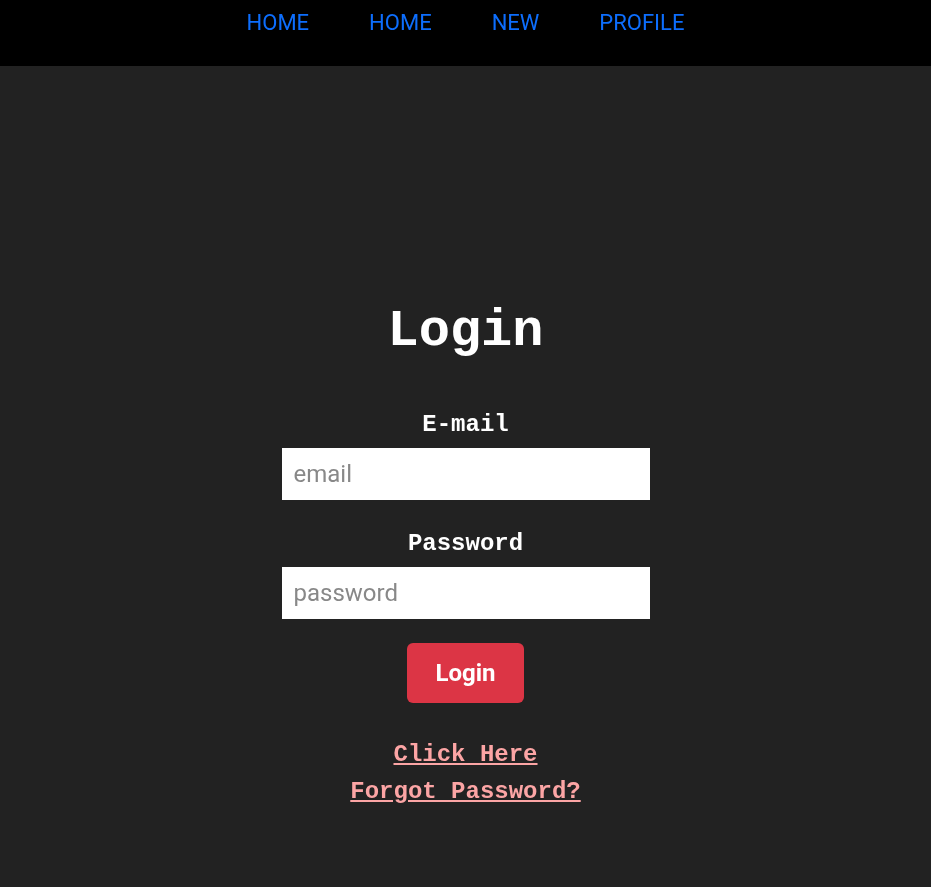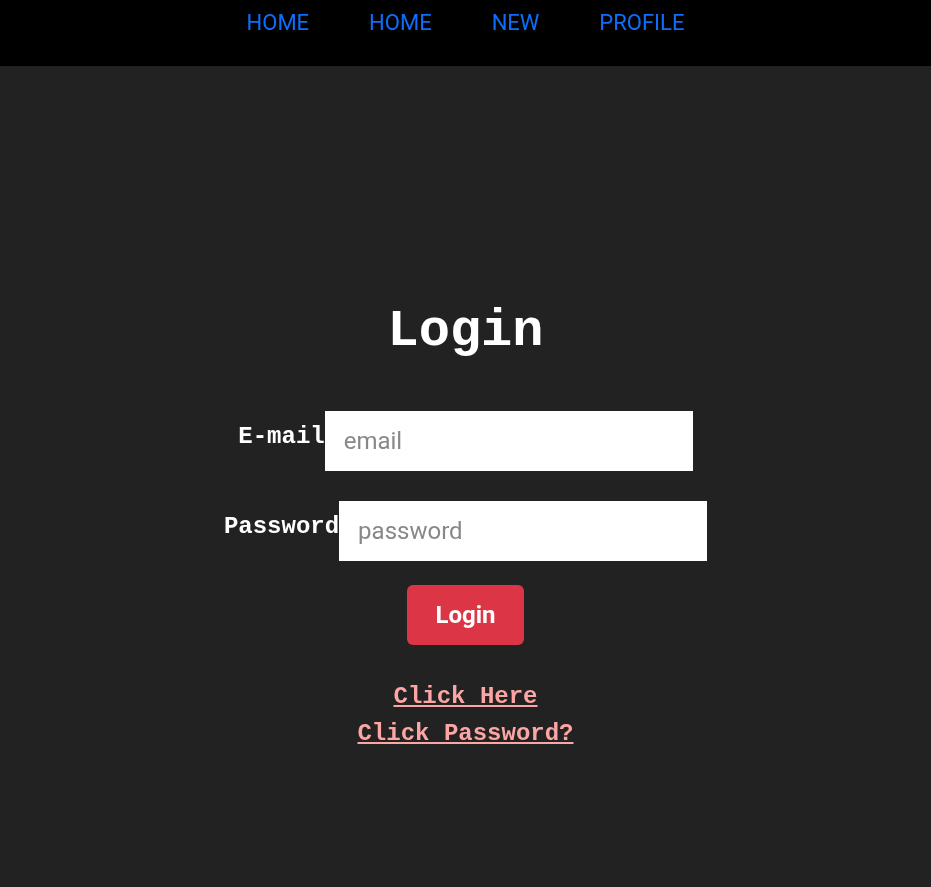--- a/index.html
+++ b/index.html
@@ -39,35 +39,35 @@
       margin-top: 16px;
     }
     .page-title {
       font-size: 52px;
       font-weight: bold;
       font-family: "Courier New", monospace;
       margin-bottom: 50px;
     }
     .form-group {
       display: flex;
-      flex-direction: row;
+      flex-direction: column;
       align-items: center;
       margin-bottom: 30px;
     }
     .form-label {
       font-size: 24px;
       font-weight: bold;
       font-family: "Courier New", monospace;
       margin-bottom: 10px;
     }
     .form-input {
       width: 368px;
-      height: 60px;
+      height: 52px;
       font-size: 24px;
-      padding: 0 19px;
+      padding: 0 12px;
       border: none;
       background-color: #fff;
       color: #8b5cf6;
       font-family: -apple-system, BlinkMacSystemFont, "Segoe UI", Roboto, sans-serif;
     }
     .form-input::placeholder {
       color: #888;
     }
     .login-button {
       background-color: #dc3545;
@@ -116,14 +116,14 @@
   </div>
 
   <div class="form-group">
     <label class="form-label">Password</label>
     <input class="form-input" type="password" placeholder="password" style="">
   </div>
 
   <button class="login-button">Login</button>
 
   <a class="footer-link">Click Here</a>
-  <a class="footer-link">Click Password?</a>
+  <a class="footer-link">Forgot Password?</a>
 </main>
 
 </body></html>

